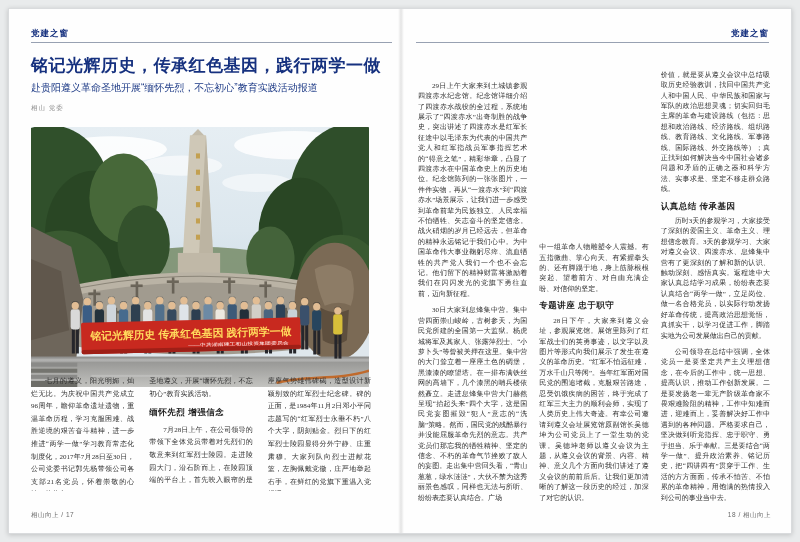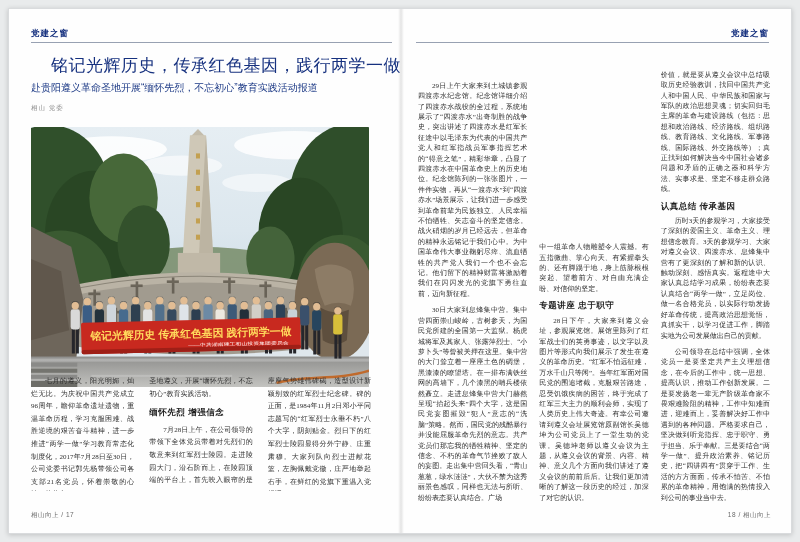--- a/index.html
+++ b/index.html
@@ -25,23 +25,22 @@
     color:#16317f;letter-spacing:1px;
   }
   .page.left .kicker{left:22px;}
   .page.right .kicker{right:22px;}
   .rule{position:absolute;top:33px;height:1px;background:#98a1b2;}
   .page.left .rule{left:22px;right:8px;}
   .page.right .rule{left:16px;right:22px;}
 
   .title{
     position:absolute;left:22px;top:45px;width:362px;
-    font-size:17px;font-weight:normal;color:#16317f;letter-spacing:.5px;
+    font-size:17px;font-weight:bold;color:#16317f;letter-spacing:.5px;
     white-space:nowrap;
-    margin-left:20px;
   }
   .subtitle{
     position:absolute;left:22px;top:72px;width:360px;
     font-size:10px;color:#1d3a86;
   }
   .byline{
     position:absolute;left:22px;top:95px;
     font-size:6.5px;color:#8a8a8a;letter-spacing:1px;
   }
   .photo{

